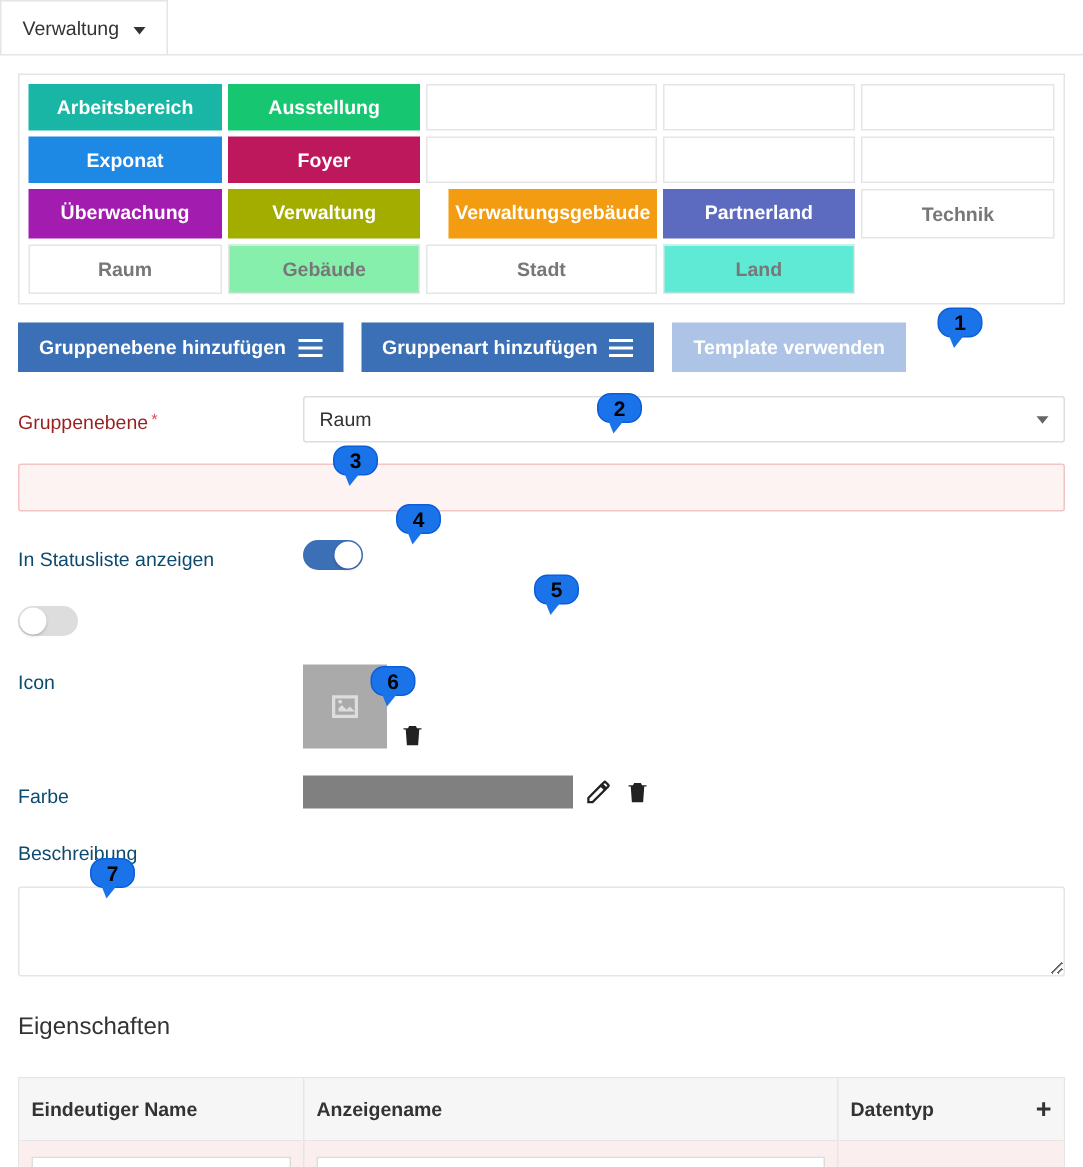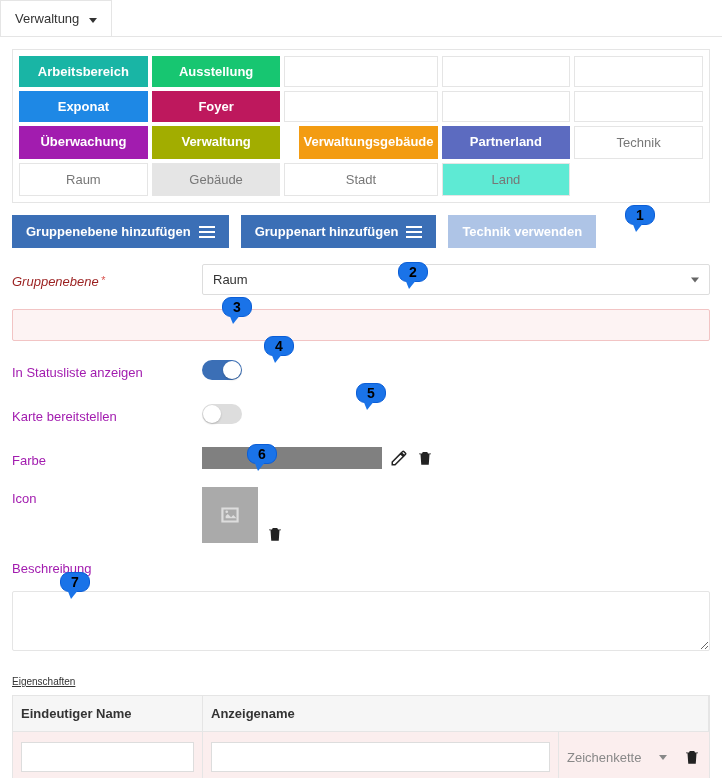--- a/index.html
+++ b/index.html
@@ -3,52 +3,52 @@
   <meta charset="utf-8">
   <style>
     * { box-sizing: border-box; margin: 0; padding: 0; }
     body { font-family: "Segoe UI", Arial, sans-serif; font-size: 13px; color: #333; background: #fff; width: 722px; }
     .nav-bar { border-bottom: 1px solid #e5e5e5; padding: 0; }
     .nav-item { display: inline-block; padding: 10px 14px; border: 1px solid #e5e5e5; border-bottom: none; cursor: pointer; }
     .nav-item .caret { display: inline-block; margin-left: 6px; width: 0; height: 0; border-left: 4px solid transparent; border-right: 4px solid transparent; border-top: 5px solid #333; }
     .content { padding: 12px; }
     .tag-grid { border: 1px solid #e5e5e5; padding: 6px; display: grid; grid-template-columns: repeat(5, 1fr); gap: 4px; }
     .tag { text-align: center; padding: 8px 4px; font-size: 13px; color: #fff; font-weight: 600; }
-    .tag.plain { background: #fff; color: #777; font-weight: 400; }
+    .tag.plain { background: #fff; color: #777; font-weight: 700; }
     .action-row { margin-top: 12px; display: flex; gap: 12px; align-items: center; }
     .btn { display: inline-flex; align-items: center; gap: 8px; padding: 9px 14px; color: #fff; border: none; font-size: 13px; font-weight: 600; cursor: pointer; }
     .btn-blue { background: #3b6fb6; }
     .btn-light { background: #aec4e6; }
     .icon-lines, .icon-menu { display: inline-block; width: 16px; height: 12px; }
     .icon-lines { border-top: 2px solid #fff; border-bottom: 2px solid #fff; position: relative; }
     .icon-lines::after { content: ""; position: absolute; top: 3px; left: 0; right: 0; height: 2px; background: #fff; }
     .icon-menu { border-top: 2px solid #fff; border-bottom: 2px solid #fff; position: relative; }
     .icon-menu::after { content: ""; position: absolute; top: 3px; left: 0; right: 0; height: 2px; background: #fff; }
     .form { margin-top: 16px; }
     .form-row { display: flex; align-items: center; margin-bottom: 14px; min-height: 30px; }
     .form-row.top { align-items: flex-start; }
-    .form-label { width: 190px; padding-top: 4px; padding-right: 8px; font-size: 13px; color: #a21caf; }
-    .form-label.req { color: #9a1f1f; font-style: italic; }
+    .form-label { width: 190px; padding-top: 4px; padding-right: 8px; font-size: 13px; color: #0c4a6e; }
+    .form-label.req { color: #9a1f1f; }
     .form-label .star { color: #d9534f; font-size: 11px; vertical-align: top; margin-left: 2px; }
     .form-control-col { flex: 1; display: flex; align-items: center; gap: 8px; }
     .select { flex: 1; position: relative; border: 1px solid #ddd; border-radius: 2px; padding: 7px 10px; background: #fff; cursor: pointer; }
     .select .caret-down { position: absolute; right: 10px; top: 50%; transform: translateY(-50%); width: 0; height: 0; border-left: 4px solid transparent; border-right: 4px solid transparent; border-top: 5px solid #666; }
     .input-text { flex: 1; border: 1px solid #f2c4c4; background: #fdf3f3; border-radius: 2px; padding: 7px 10px; height: 32px; }
     .toggle { width: 40px; height: 20px; border-radius: 10px; position: relative; cursor: pointer; }
     .toggle.on { background: #3b6fb6; }
     .toggle.off { background: #ddd; }
     .toggle .knob { position: absolute; top: 1px; width: 18px; height: 18px; background: #fff; border-radius: 50%; box-shadow: 0 1px 2px rgba(0,0,0,.2); }
     .toggle.on .knob { right: 1px; }
     .toggle.off .knob { left: 1px; }
     .color-swatch { width: 180px; height: 22px; background: #808080; }
     .icon-action { width: 18px; height: 18px; cursor: pointer; color: #222; }
     .icon-placeholder { width: 56px; height: 56px; background: #aaa; display: flex; align-items: center; justify-content: center; cursor: pointer; }
     .icon-placeholder svg { color: #ddd; width: 26px; height: 26px; }
     .textarea { width: 100%; border: 1px solid #e5e5e5; border-radius: 2px; height: 60px; padding: 6px; resize: both; }
-    .section-label { margin: 22px 0 8px; font-size: 10px; text-decoration: underline; }
+    .section-label { margin: 22px 0 24px; font-size: 16px; }
     .prop-table { border: 1px solid #e5e5e5; }
     .prop-head { display: flex; background: #f6f6f6; border-bottom: 1px solid #e5e5e5; font-weight: 600; }
     .prop-row { display: flex; background: #fbeeee; }
     .prop-cell { padding: 10px 8px; display: flex; align-items: center; gap: 6px; }
     .c1 { width: 190px; border-right: 1px solid #e5e5e5; }
     .c2 { flex: 1; border-right: 1px solid #e5e5e5; }
     .c3 { width: 150px; }
     .prop-input { width: 100%; border: 1px solid #ddd; padding: 6px; height: 30px; background: #fff; }
     .prop-select { display: flex; align-items: center; gap: 18px; color: #888; cursor: pointer; }
     .plus { font-size: 18px; font-weight: 700; cursor: pointer; margin-left: auto; }
@@ -78,36 +78,36 @@
       <div class="tag" style="background: #be185d;">Foyer</div>
       <div class="tag plain" style="background: transparent; border: 1px solid rgb(229, 229, 229);"></div>
       <div class="tag plain" style="background: transparent; border: 1px solid rgb(229, 229, 229);"></div>
       <div class="tag plain" style="background: transparent; border: 1px solid rgb(229, 229, 229);"></div>
       <div class="tag" style="background: #a21caf;">Überwachung</div>
       <div class="tag" style="background: rgb(162, 173, 0);">Verwaltung</div>
       <div class="tag" style="background: rgb(243, 156, 18); margin-left: 15px;">Verwaltungsgebäude</div>
       <div class="tag" style="background: rgb(92, 107, 192);">Partnerland</div>
       <div class="tag plain" style="background: rgb(255, 255, 255); border: 1px solid rgb(229, 229, 229);">Technik</div>
       <div class="tag plain" style="background: rgb(255, 255, 255); border: 1px solid rgb(229, 229, 229);">Raum</div>
-      <div class="tag plain" style="background: #e5e5e5; border: 1px solid rgb(229, 229, 229);">Gebäude</div>
+      <div class="tag plain" style="background: #86efac; border: 1px solid rgb(229, 229, 229);">Gebäude</div>
       <div class="tag plain" style="background: rgb(255, 255, 255); border: 1px solid rgb(229, 229, 229);">Stadt</div>
       <div class="tag plain" style="background: #5eead4; border: 1px solid rgb(229, 229, 229);">Land</div>
     </div>
 
   <div class="action-row rel">
     <button class="btn btn-blue">
       <span>Gruppenebene hinzufügen</span>
       <span class="icon-lines"></span>
     </button>
     <button class="btn btn-blue">
       <span>Gruppenart hinzufügen</span>
       <span class="icon-menu"></span>
     </button>
     <button class="btn btn-light">
-      <span>Technik verwenden</span>
+      <span>Template verwenden</span>
     </button>
   </div>
 
   <div class="form">
     <div class="form-row">
       <div class="form-label req">
         <span>Gruppenebene</span><span class="star">*</span>
       </div>
       <div class="form-control-col">
         <div class="select">
@@ -126,67 +126,70 @@
     <div class="form-row">
       <div class="form-label">In Statusliste anzeigen</div>
       <div class="form-control-col">
         <div class="toggle on">
             <div class="knob"></div>
           </div>
       </div>
     </div>
 
     <div class="form-row">
-      <div class="form-label">Karte bereitstellen</div>
       <div class="form-control-col">
         <div class="toggle off">
             <div class="knob"></div>
           </div>
-      </div>
-    </div>
-
-    <div class="form-row">
-      <div class="form-label">Farbe</div>
-      <div class="form-control-col">
-        <div class="color-swatch"></div>
-        <svg class="icon-action" viewBox="0 0 24 24" fill="none" stroke="currentColor" stroke-width="2">
-            <path d="M3 17.25V21h3.75L17.81 9.94l-3.75-3.75L3 17.25zM20.71 7.04a1 1 0 0 0 0-1.41l-2.34-2.34a1 1 0 0 0-1.41 0l-1.83 1.83 3.75 3.75 1.83-1.83z"></path>
-          </svg>
-        <svg class="icon-action" viewBox="0 0 24 24" fill="currentColor">
-            <path d="M6 7h12l-1 14H7L6 7zm3-3h6l1 2H8l1-2zM4 6h16v1H4z"></path>
-          </svg>
       </div>
     </div>
 
     <div class="form-row top">
       <div class="form-label">Icon</div>
       <div class="form-control-col" style="align-items:flex-end;">
         <div class="icon-placeholder">
           <svg viewBox="0 0 24 24" fill="currentColor">
               <path d="M4 5h16v14H4V5zm2 2v10h12V7H6zm2 6l2-2 3 3 2-2 3 3H8v-2z"></path>
               <circle cx="9" cy="9" r="1.2"></circle>
             </svg>
         </div>
         <svg class="icon-action" viewBox="0 0 24 24" fill="currentColor">
             <path d="M6 7h12l-1 14H7L6 7zm3-3h6l1 2H8l1-2zM4 6h16v1H4z"></path>
           </svg>
       </div>
     </div>
 
+    <div class="form-row">
+      <div class="form-label">Farbe</div>
+      <div class="form-control-col">
+        <div class="color-swatch"></div>
+        <svg class="icon-action" viewBox="0 0 24 24" fill="none" stroke="currentColor" stroke-width="2">
+            <path d="M3 17.25V21h3.75L17.81 9.94l-3.75-3.75L3 17.25zM20.71 7.04a1 1 0 0 0 0-1.41l-2.34-2.34a1 1 0 0 0-1.41 0l-1.83 1.83 3.75 3.75 1.83-1.83z"></path>
+          </svg>
+        <svg class="icon-action" viewBox="0 0 24 24" fill="currentColor">
+            <path d="M6 7h12l-1 14H7L6 7zm3-3h6l1 2H8l1-2zM4 6h16v1H4z"></path>
+          </svg>
+      </div>
+    </div>
+
     <div class="form-row top" style="margin-bottom:4px;">
       <div class="form-label">Beschreibung</div>
     </div>
     <textarea class="textarea" value="" style=""></textarea>
 
     <div class="section-label">Eigenschaften</div>
 
     <div class="prop-table">
       <div class="prop-head">
         <div class="prop-cell c1">Eindeutiger Name</div>
         <div class="prop-cell c2">Anzeigename</div>
+        <div class="prop-cell c3">
+          <span>Datentyp</span>
+          <span class="plus">+</span>
+        </div>
       </div>
       <div class="prop-row">
         <div class="prop-cell c1">
           <input class="prop-input" type="text" value="" style="">
         </div>
         <div class="prop-cell c2">
           <input class="prop-input" type="text" value="" style="">
         </div>
         <div class="prop-cell c3">
           <div class="prop-select">

